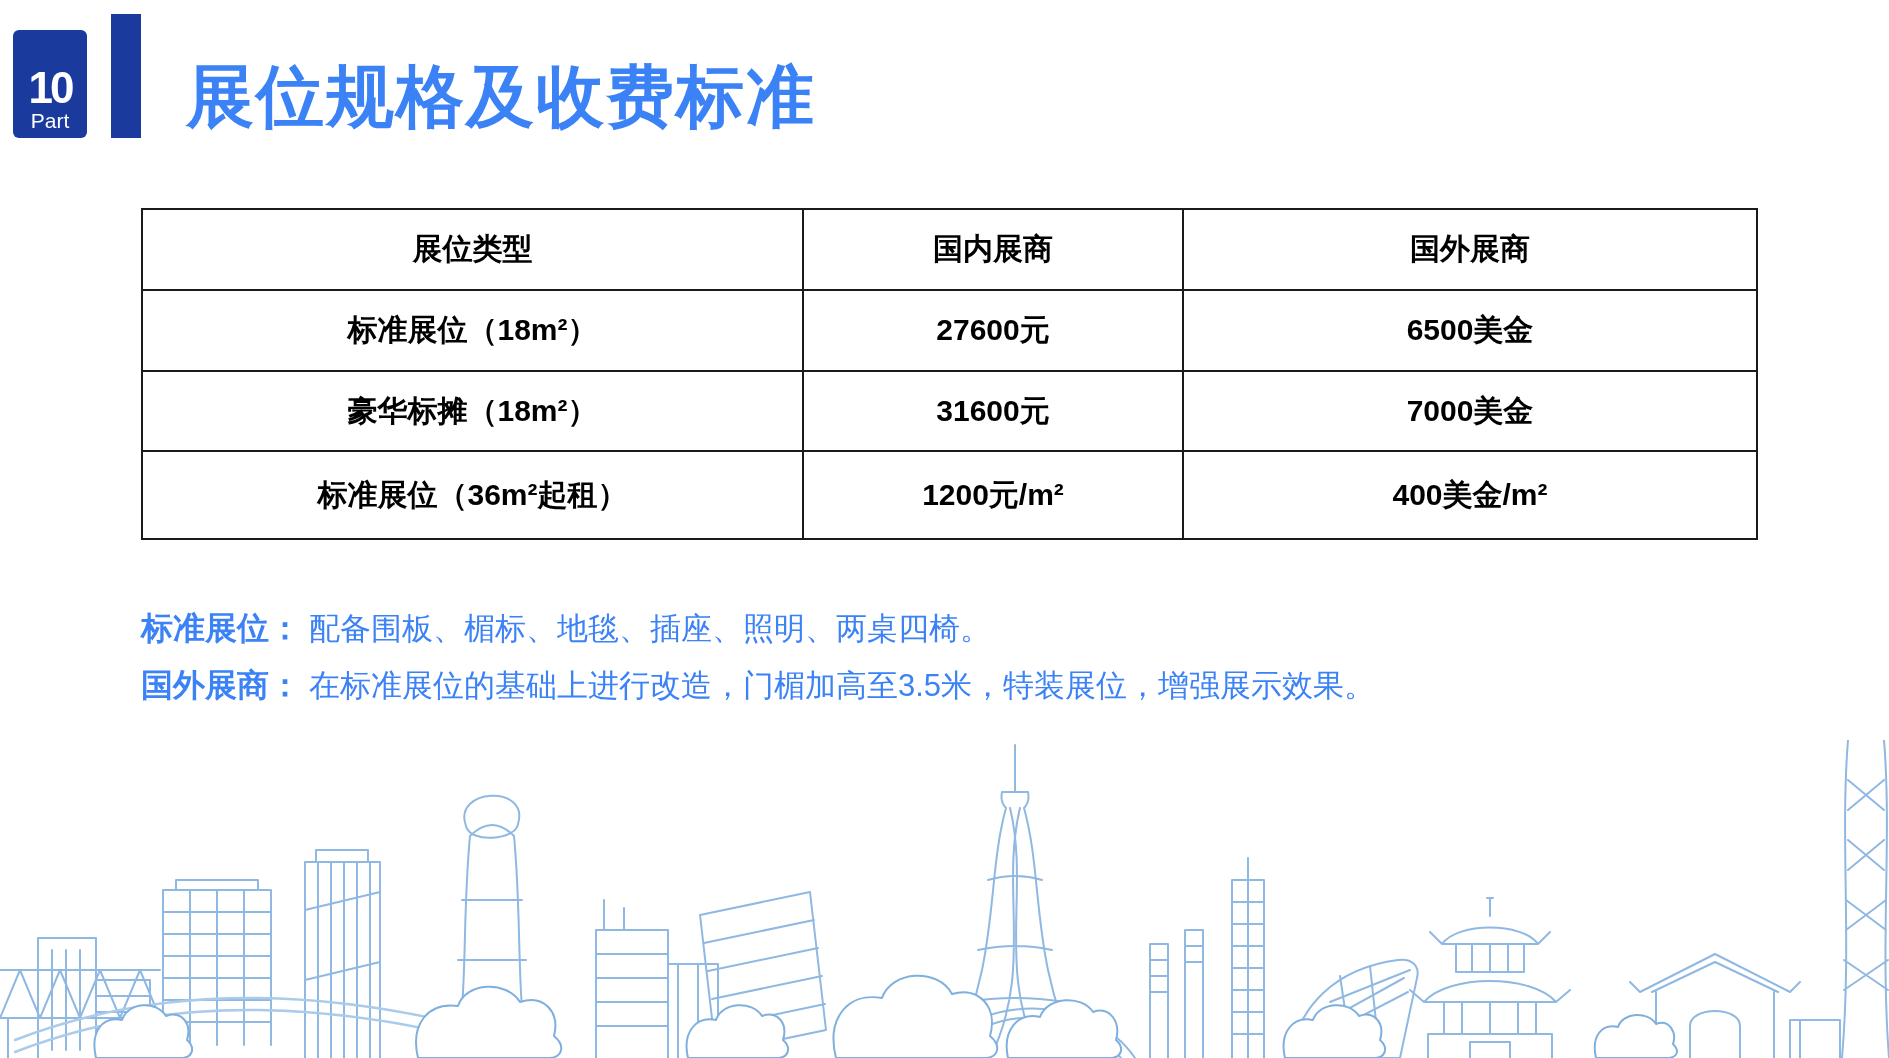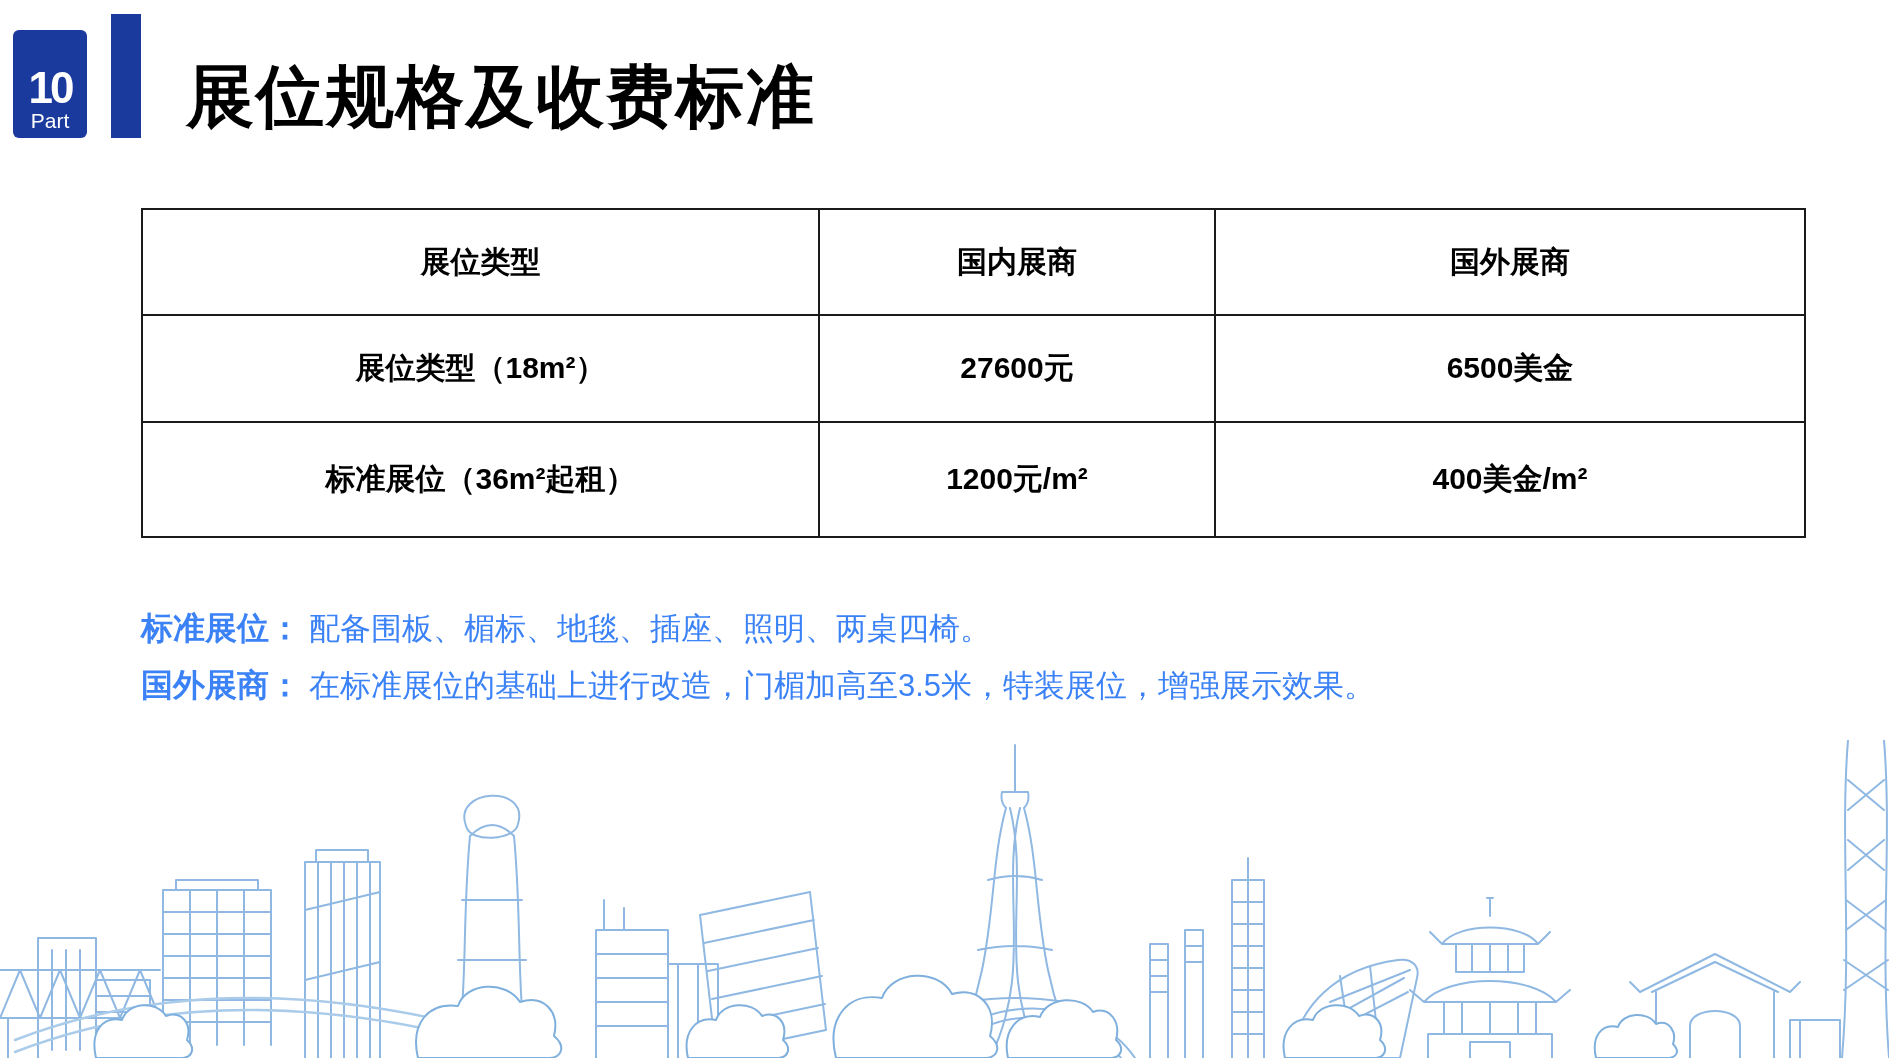--- a/index.html
+++ b/index.html
@@ -18,32 +18,32 @@
     display:flex;flex-direction:column;align-items:center;justify-content:flex-end;
     padding-bottom:6px;box-sizing:border-box;
   }
   .part-number{font-size:44px;font-weight:800;line-height:0.95;letter-spacing:-3px;}
   .part-label{font-size:21px;line-height:1.1;}
   .title-bar{
     position:absolute;left:111px;top:14px;width:30px;height:124px;background:#1a3a9e;
   }
   .page-title{
     position:absolute;left:186px;top:52px;
-    font-size:68px;font-weight:800;color:#000000;letter-spacing:2px;white-space:nowrap;
+    font-size:68px;font-weight:800;color:#3b82f6;letter-spacing:2px;white-space:nowrap;
   }
   
   .booth-table{
     position:absolute;left:141px;top:208px;width:1609px;height:330px;
     border-collapse:collapse;table-layout:fixed;z-index:3;background:transparent;
   }
   .booth-table td{
     border:2.5px solid #1a1a1a;
     text-align:center;vertical-align:middle;
     font-size:30px;font-weight:700;color:#000;
-    padding:8px;
+    padding:0;
   }
   .booth-table tr.hdr{height:81px;}
   .booth-table tr.r1{height:81px;}
   .booth-table tr.r2{height:80px;}
   .booth-table tr.r3{height:88px;}
   .col-type{width:659px;}
   .col-dom{width:378px;}
   .col-for{width:572px;}
   
   .notes{
@@ -72,23 +72,28 @@
   <div class="page-title">展位规格及收费标准</div>
 
   <table class="booth-table">
     <tbody>
         <tr class="hdr">
       <td class="col-type">展位类型</td>
       <td class="col-dom">国内展商</td>
       <td class="col-for">国外展商</td>
     </tr>
     <tr class="r1">
-      <td>展位类型（18m²）</td>
+      <td>标准展位（18m²）</td>
       <td>27600元</td>
       <td>6500美金</td>
+    </tr>
+    <tr class="r2">
+      <td>豪华标摊（18m²）</td>
+      <td>31600元</td>
+      <td>7000美金</td>
     </tr>
     <tr class="r3">
       <td>标准展位（36m²起租）</td>
       <td>1200元/m²</td>
       <td>400美金/m²</td>
     </tr>
   </tbody>
     </table>
 
   <div class="notes">

